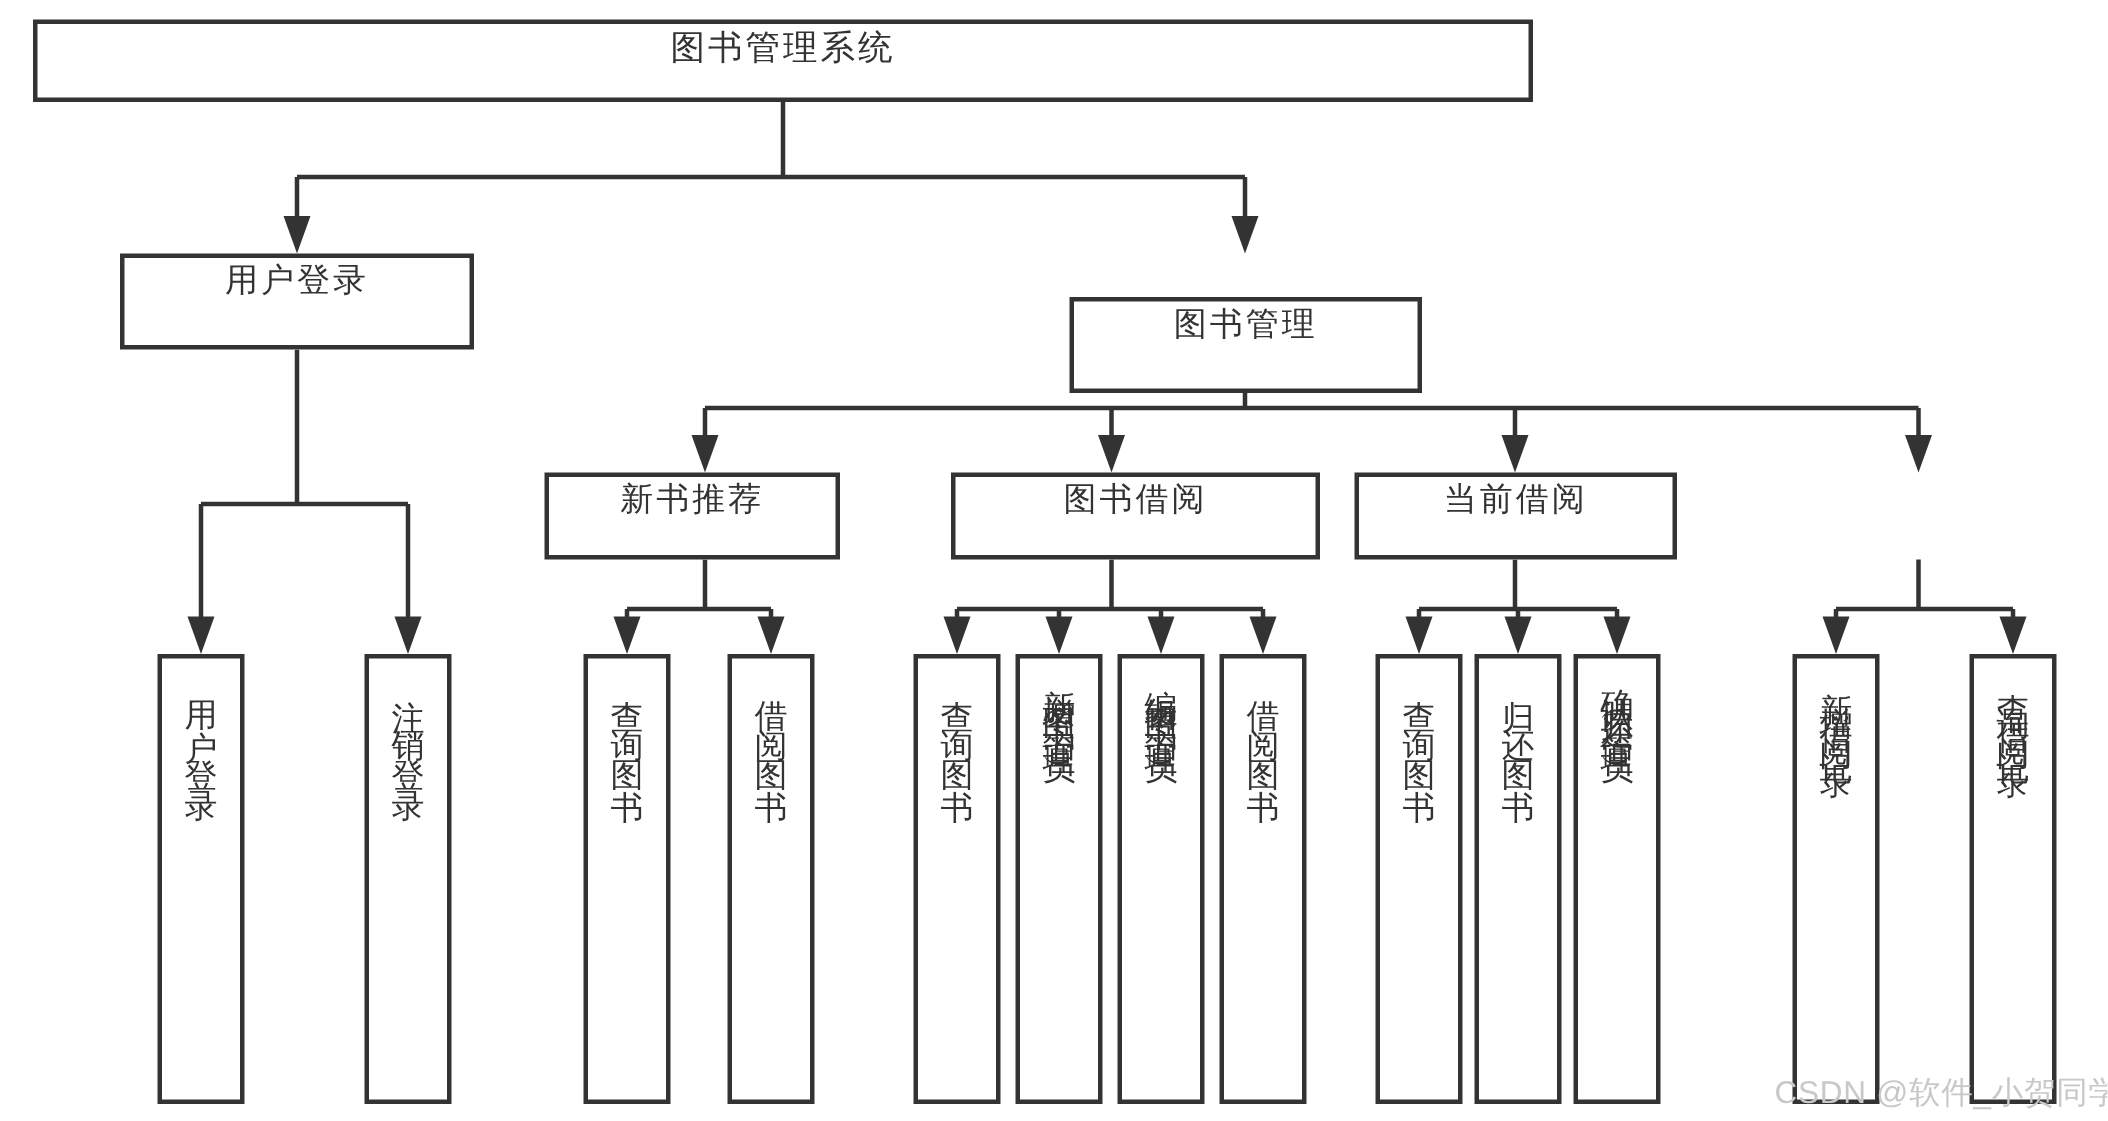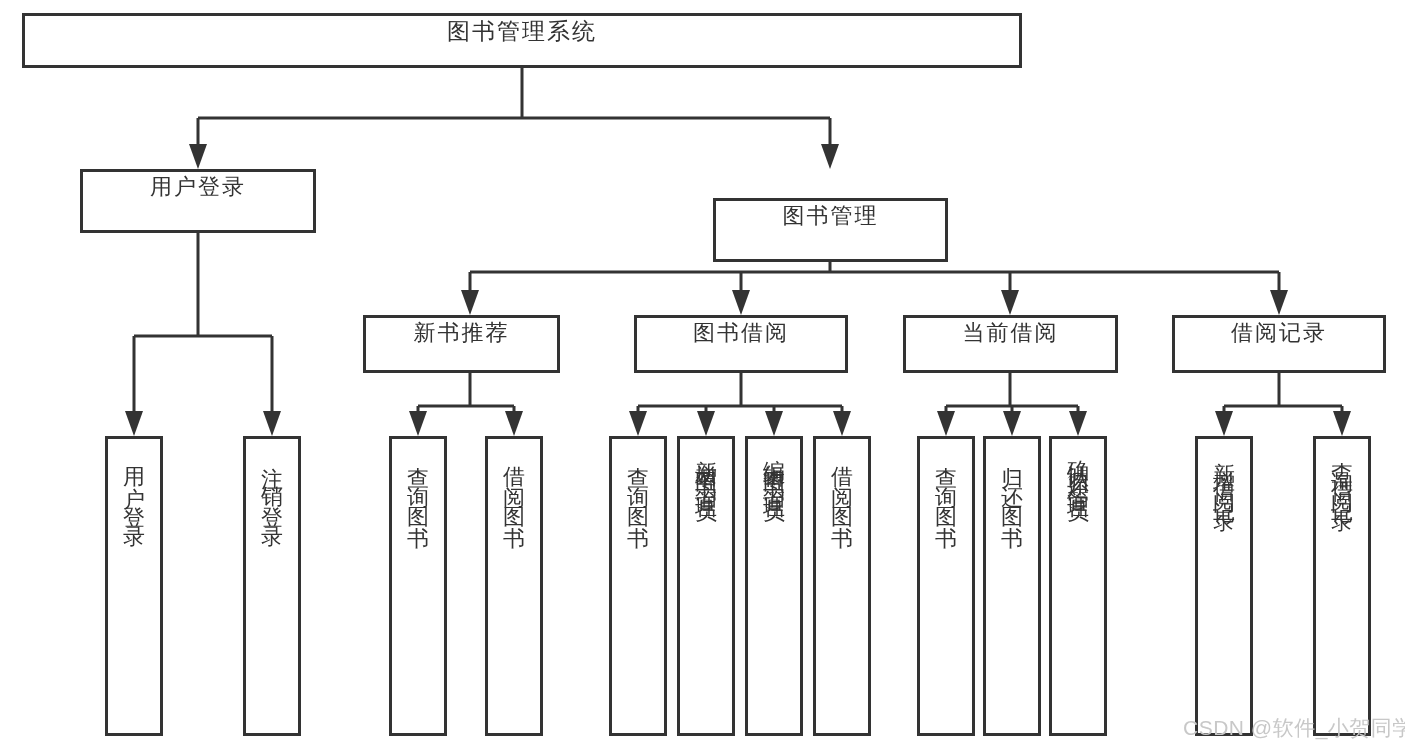--- a/index.html
+++ b/index.html
@@ -75,28 +75,25 @@
   <div class="node" style="left:80px; top:169px; width:236px; height:64px;">
     <span class="hlabel">用户登录</span>
   </div>
   <div class="node" style="left:713px; top:169px; width:235px; height:64px;margin-top:29px;">
     <span class="hlabel">图书管理</span>
   </div>
 
   <div class="node" style="left:363px; top:315px; width:197px; height:58px;">
     <span class="hlabel">新书推荐</span>
   </div>
-  <div class="node" style="left:634px; top:315px; width:214px; height:58px;">
+  <div class="node" style="left:634px; top:315px; width:246px; height:58px;">
     <span class="hlabel">图书借阅</span>
   </div>
   <div class="node" style="left:903px; top:315px; width:215px; height:58px;font-family:Liberation Serif, serif;">
     <span class="hlabel">当前借阅</span>
-  </div>
-  <div class="node" style="left:1172px; top:315px; width:214px; height:58px;">
-    <span class="hlabel">借阅记录</span>
   </div>
 
   <div class="node" style="left:105px; top:436px; width:58px; height:300px;">
     <span class="vlabel sp-wide">用户登录</span>
   </div>
   <div class="node" style="left:243px; top:436px; width:58px; height:300px;">
     <span class="vlabel sp-wide">注销登录</span>
   </div>
 
   <div class="node" style="left:389px; top:436px; width:58px; height:300px;">

